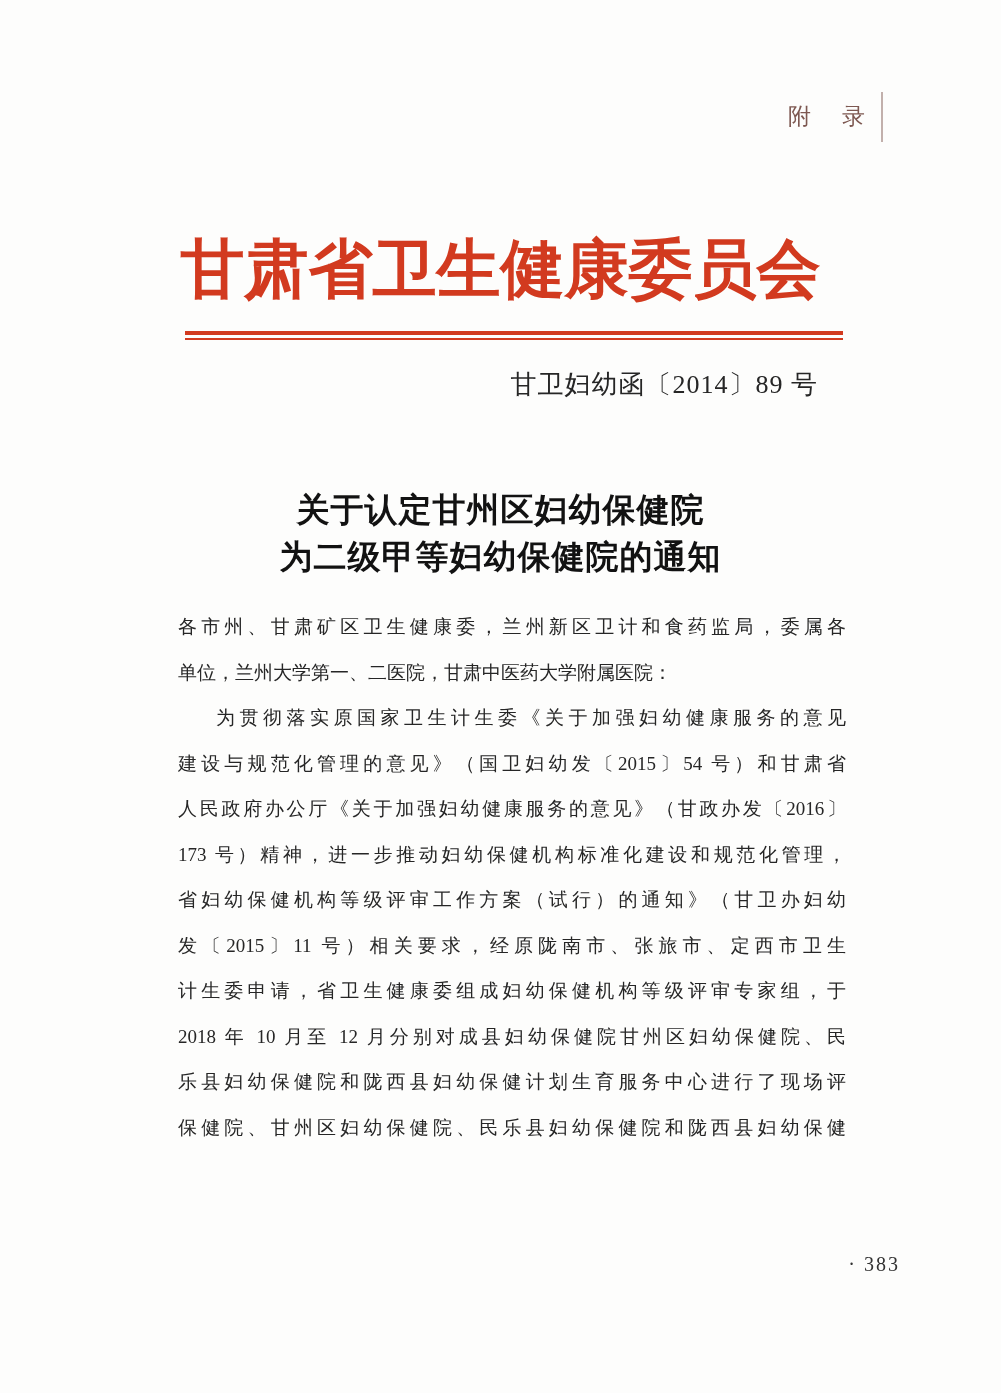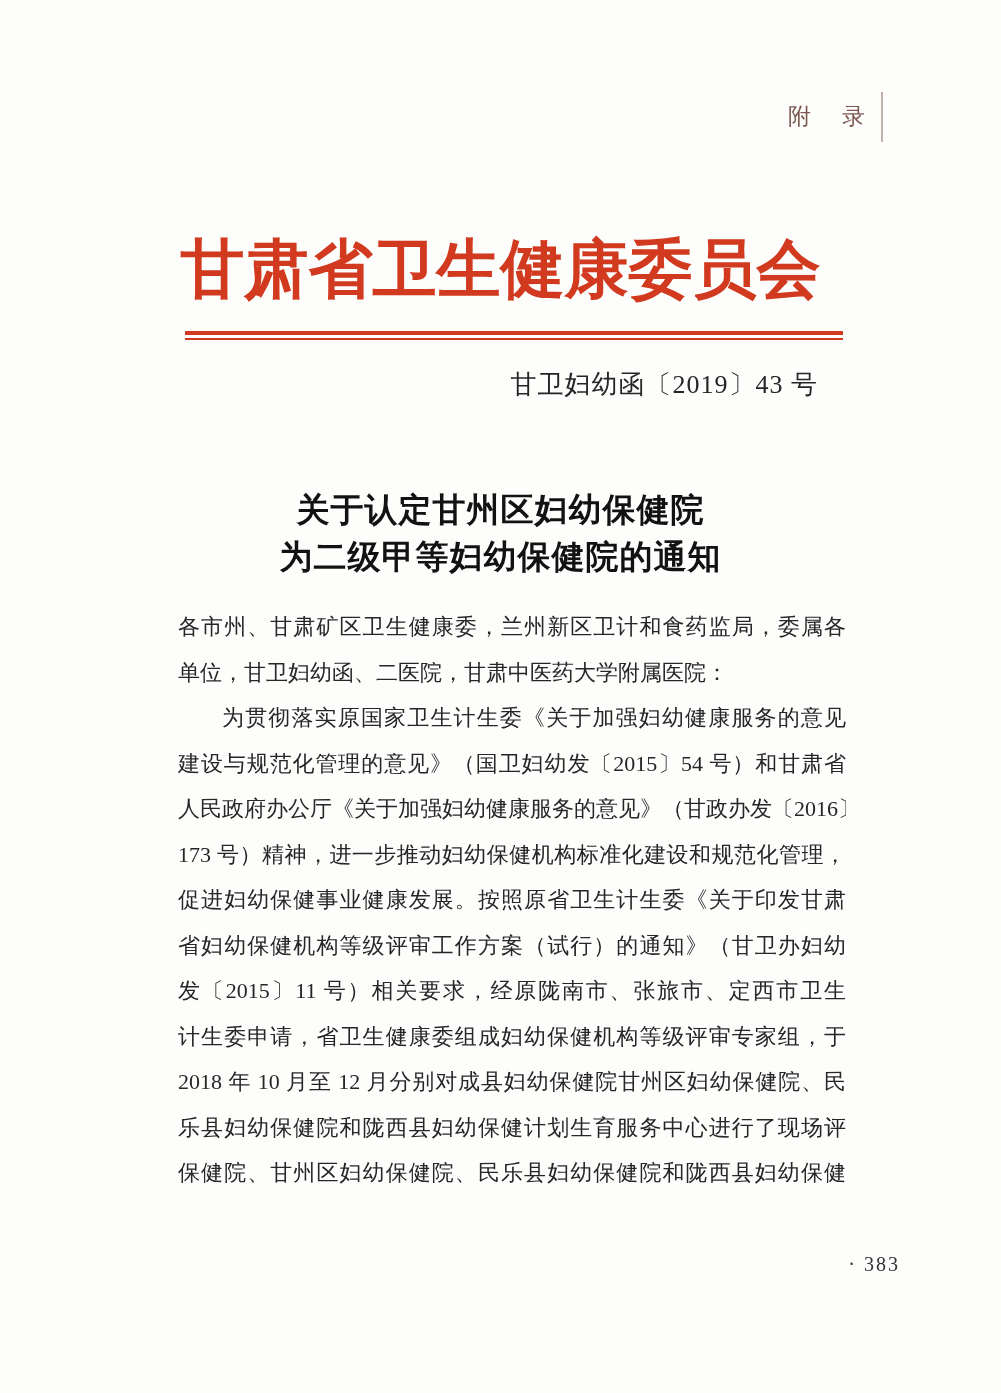--- a/index.html
+++ b/index.html
@@ -63,21 +63,21 @@
     color:#121212;
     font-weight:bold;
     font-size:33px;
     line-height:47px;
     letter-spacing:1px;
   }
   
   .body-text{
     position:absolute;top:604px;left:178px;width:668px;
     color:var(--ink);
-    font-size:22px;
+    font-size:19px;
   }
   .bline{
     height:45.5px;
     line-height:45.5px;
     text-align:justify;
     text-align-last:justify;
     overflow:hidden;
     white-space:nowrap;
   }
   .bline.short{text-align-last:left;}
@@ -97,35 +97,34 @@
 
   <div class="corner">
     <span class="corner-label">附　录</span>
     <span class="corner-rule"></span>
   </div>
 
   <div class="masthead">甘肃省卫生健康委员会</div>
 
   <div class="masthead-rule"></div>
 
-  <div class="doc-number">甘卫妇幼函〔2019〕43 号</div>
+  <div class="doc-number">甘卫妇幼函〔2014〕89 号</div>
 
   <div class="doc-title">
     <div>关于认定甘州区妇幼保健院</div>
     <div>为二级甲等妇幼保健院的通知</div>
   </div>
 
   <div class="body-text">
     <div class="bline">各市州、甘肃矿区卫生健康委，兰州新区卫计和食药监局，委属各</div>
-    <div class="bline short">单位，甘卫妇幼函、二医院，甘肃中医药大学附属医院：</div>
+    <div class="bline short">单位，兰州大学第一、二医院，甘肃中医药大学附属医院：</div>
     <div class="bline indent">为贯彻落实原国家卫生计生委《关于加强妇幼健康服务的意见</div>
     <div class="bline">建设与规范化管理的意见》（国卫妇幼发〔2015〕54 号）和甘肃省</div>
     <div class="bline">人民政府办公厅《关于加强妇幼健康服务的意见》（甘政办发〔2016〕</div>
     <div class="bline">173 号）精神，进一步推动妇幼保健机构标准化建设和规范化管理，</div>
-    <div class="bline">促进妇幼保健事业健康发展。按照原省卫生计生委《关于印发甘肃</div>
     <div class="bline">省妇幼保健机构等级评审工作方案（试行）的通知》（甘卫办妇幼</div>
     <div class="bline">发〔2015〕11 号）相关要求，经原陇南市、张旅市、定西市卫生</div>
     <div class="bline">计生委申请，省卫生健康委组成妇幼保健机构等级评审专家组，于</div>
     <div class="bline">2018 年 10 月至 12 月分别对成县妇幼保健院甘州区妇幼保健院、民</div>
     <div class="bline">乐县妇幼保健院和陇西县妇幼保健计划生育服务中心进行了现场评</div>
     <div class="bline">保健院、甘州区妇幼保健院、民乐县妇幼保健院和陇西县妇幼保健</div>
   </div>
 
   <div class="page-number">· 383</div>
 

